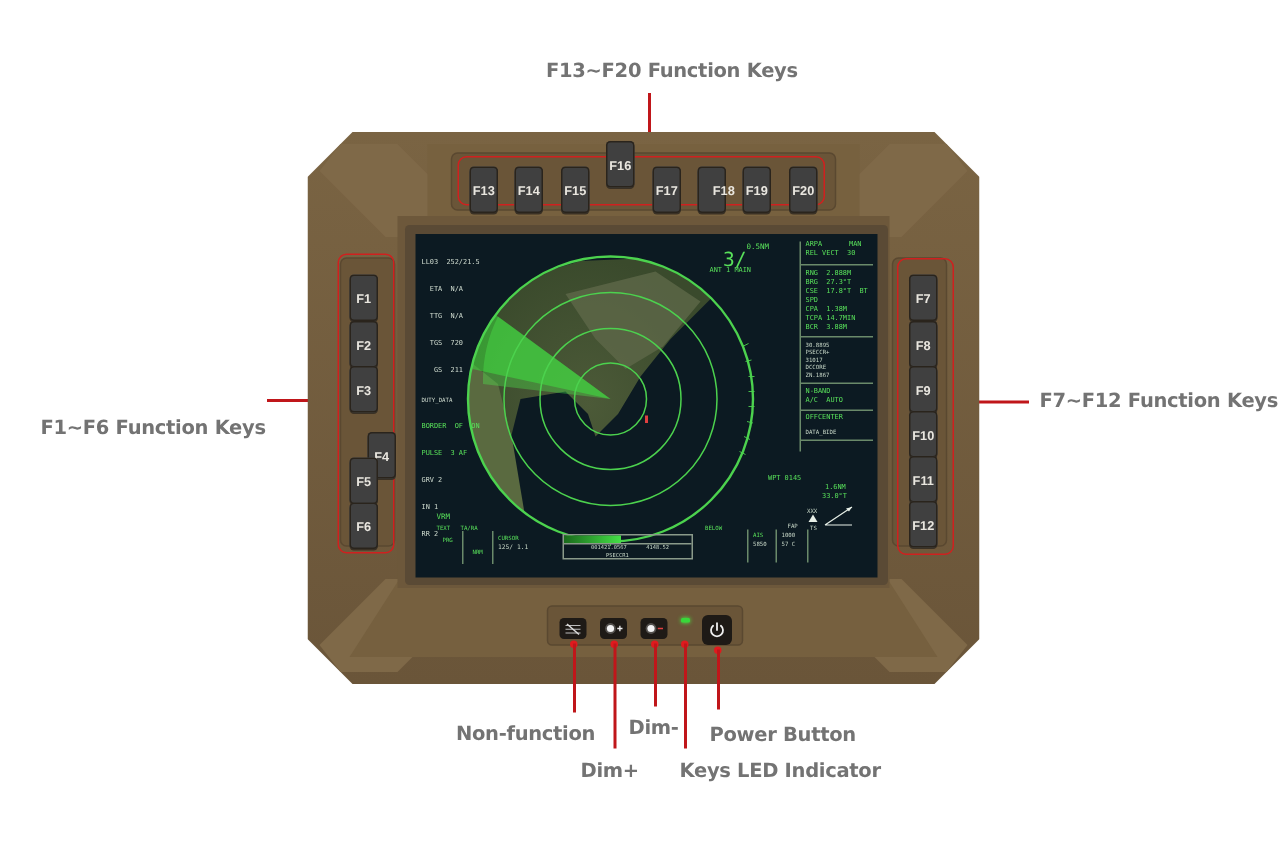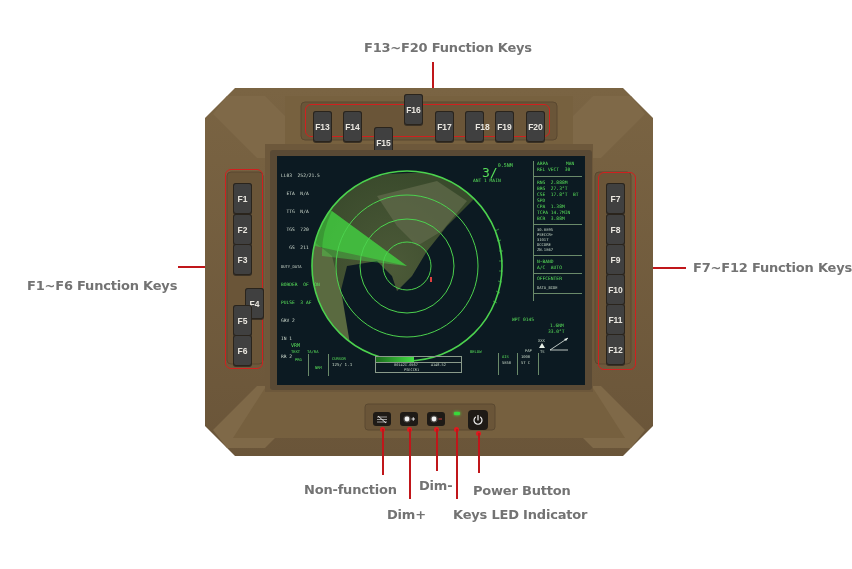--- a/index.html
+++ b/index.html
@@ -73,21 +73,21 @@
     <rect x="160" y="316" width="130" height="26" rx="3" fill="#6a5538" stroke="#5a4830" stroke-width="1"></rect>
   </svg>
 </div>
 
 <div class="red-box" style="left:305px; top:104px; width:245px; height:33px;"></div>
 <div class="red-box" style="left:225px; top:169px; width:38px; height:200px;"></div>
 <div class="red-box" style="left:598px; top:172px; width:38px; height:198px;"></div>
 
 <div class="fkey" style="left:313px; top:111px;">F13</div>
 <div class="fkey" style="left:343px; top:111px;">F14</div>
-<div class="fkey" style="left:374px; top:111px;margin-top:16px;">F15</div>
+<div class="fkey" style="left:374px; top:111px;">F15</div>
 <div class="fkey" style="left:404px; top:94px;">F16</div>
 <div class="fkey" style="left:435px; top:111px;">F17</div>
 <div class="fkey" style="left:465px; top:111px;padding-left:16px;">F18</div>
 <div class="fkey" style="left:495px; top:111px;">F19</div>
 <div class="fkey" style="left:526px; top:111px;">F20</div>
 
 <div class="fkey" style="left:233px; top:183px;">F1</div>
 <div class="fkey" style="left:233px; top:214px;">F2</div>
 <div class="fkey" style="left:233px; top:244px;">F3</div>
 <div class="fkey" style="left:233px; top:288px;margin-left:12px;">F4</div>

